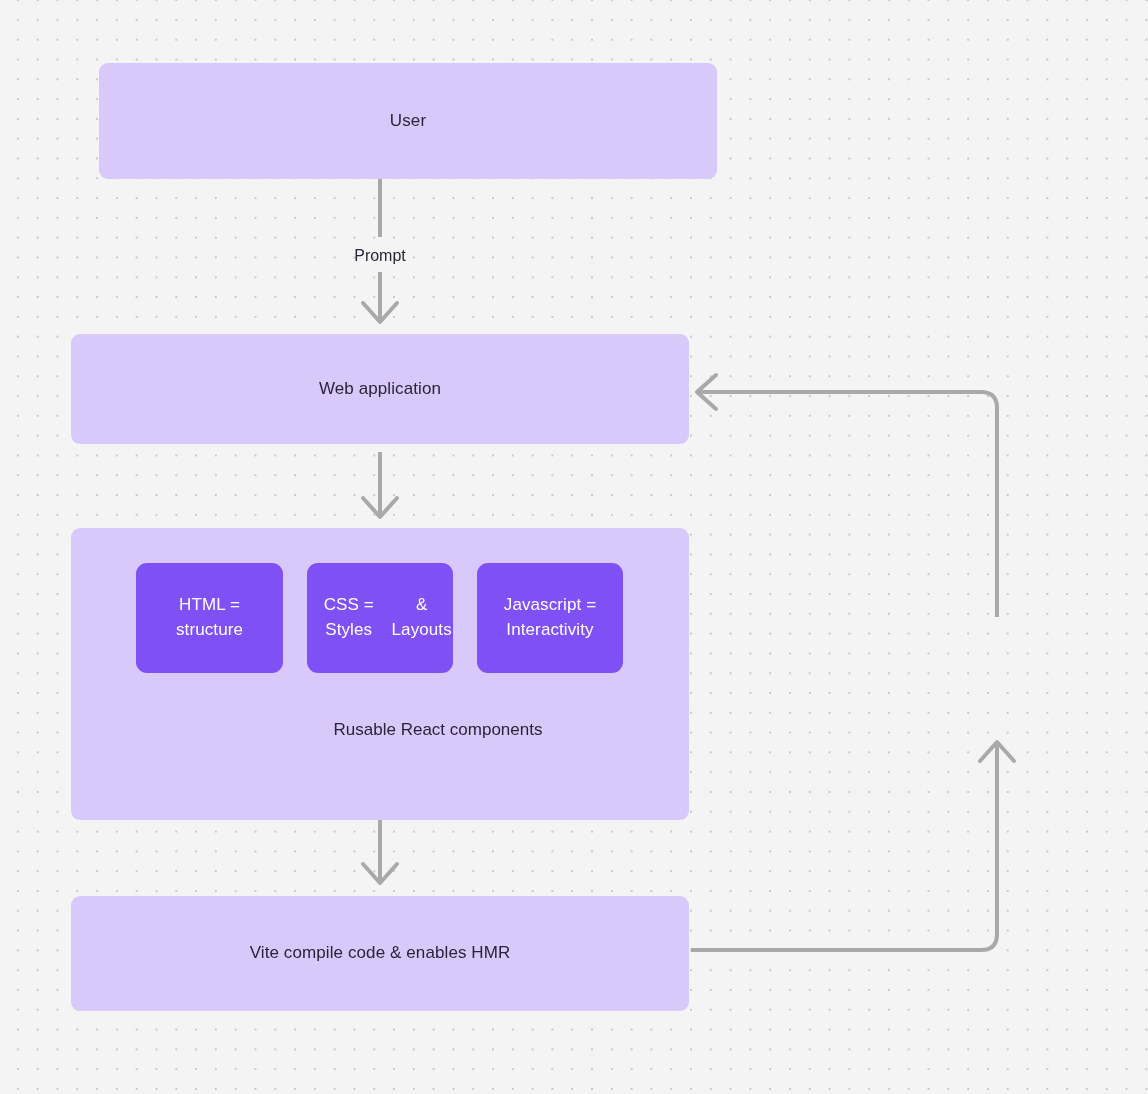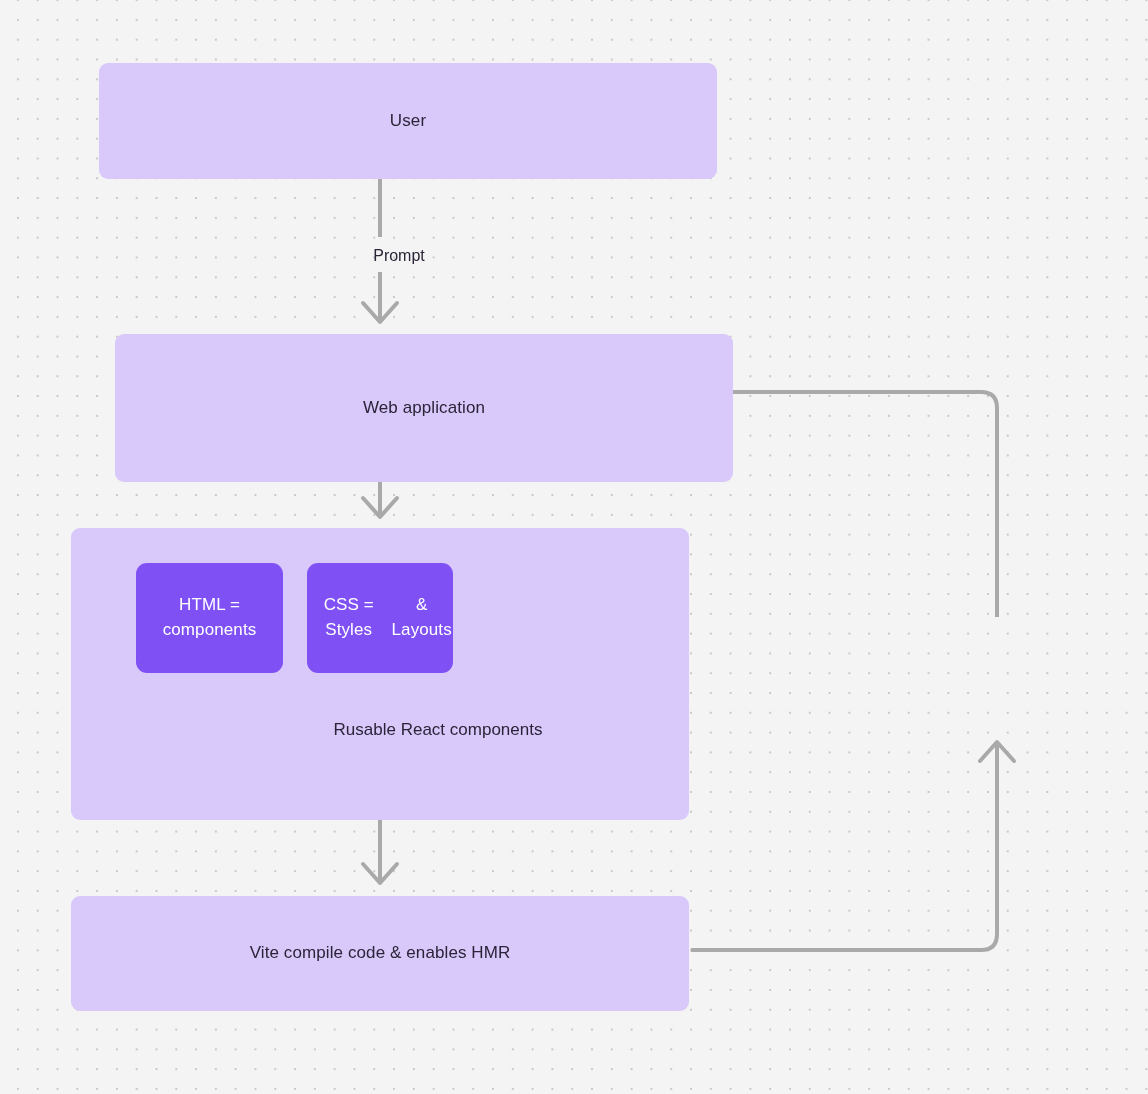--- a/index.html
+++ b/index.html
@@ -106,40 +106,44 @@
     <path class="edge-head" d="M 980 761 L 997 742 L 1014 761"></path>
 
     <path class="edge-path" d="M 997 617 L 997 408 Q 997 392 981 392 L 700 392"></path>
     <path class="edge-head" d="M 716 375 L 697 392 L 716 409"></path>
   </svg>
 
   <div class="node lilac" style="left:71px; top:63px; width:618px; height:116px;margin-left:28px;">
     <span>User</span>
   </div>
 
-  <div class="edge-label" style="left:349px; top:247px; width:100px;">
+  <div class="edge-label" style="left:330px; top:247px; width:100px;">
     <span>Prompt</span>
   </div>
 
-  <div class="node lilac" style="left:71px; top:334px; width:618px; height:148px;margin-left:44px;">
+  <div class="node lilac" style="left:71px; top:334px; width:618px; height:110px;">
     <span>Web application</span>
   </div>
 
   <div class="node lilac grouped" style="left:71px; top:528px; width:618px; height:292px;"></div>
 
   <div class="node violet" style="left:136px; top:563px; width:147px; height:110px; flex-direction:column;">
     <span>HTML =</span>
-    <span>components</span>
+    <span>structure</span>
   </div>
 
   <div class="node violet" style="left:307px; top:563px; width:146px; height:110px; ">
     <span>CSS = Styles</span>
     <span>&amp; Layouts</span>
   </div>
 
+  <div class="node violet" style="left:477px; top:563px; width:146px; height:110px; flex-direction:column;">
+    <span>Javascript =</span>
+    <span>Interactivity</span>
+  </div>
 
   <div class="grouplabel" style="left:71px; top:718px; width:698px; height:24px;padding-left:36px;">
     <span>Rusable React components</span>
   </div>
 
   <div class="node lilac" style="left:71px; top:896px; width:618px; height:115px;align-items:center;">
     <span>Vite compile code &amp; enables HMR</span>
   </div>
 
 

